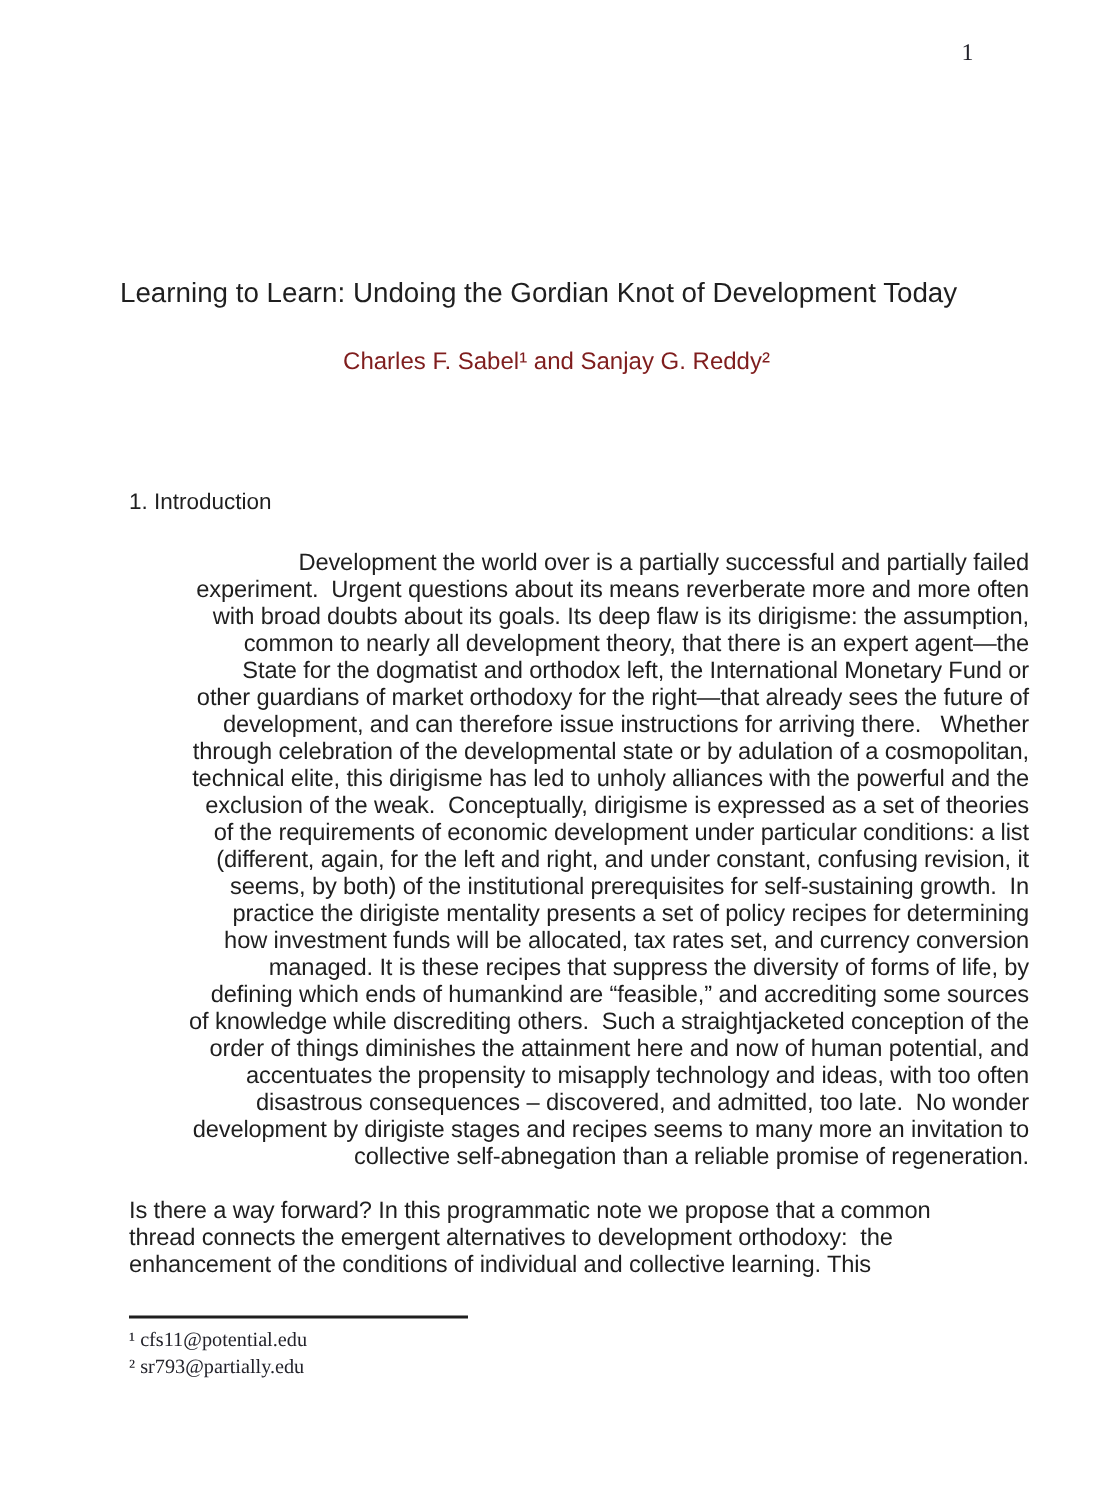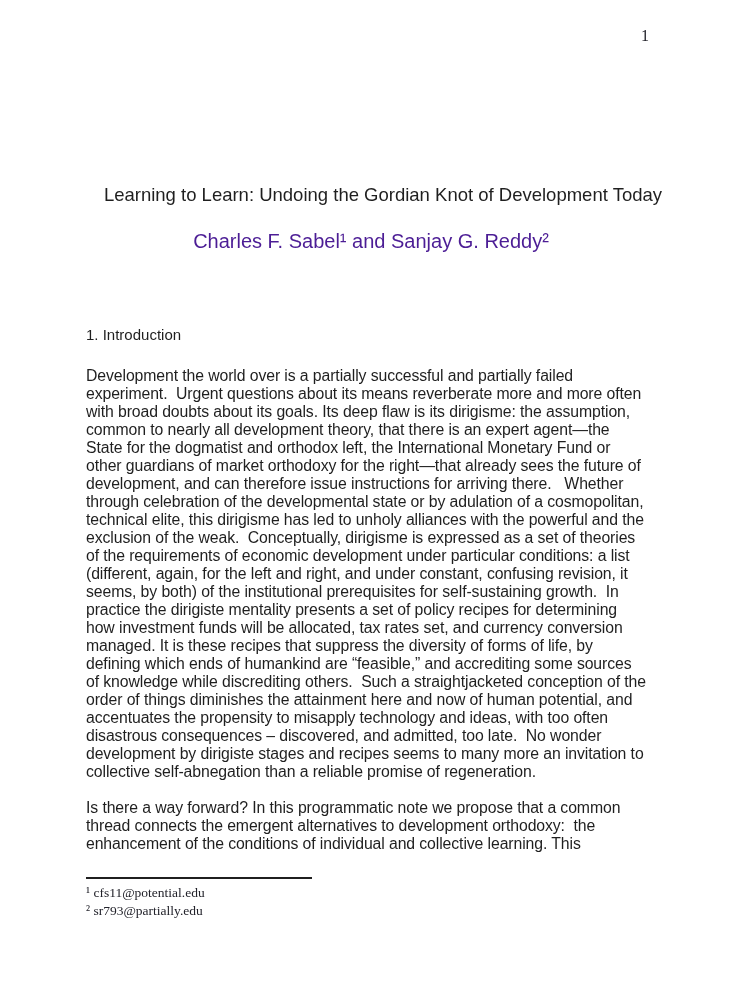--- a/index.html
+++ b/index.html
@@ -23,57 +23,57 @@
     font-family: "Liberation Serif", "DejaVu Serif", serif;
     font-size: 16px;
     line-height: 18px;
     color: #22222a;
   }
   .paper-title {
     position: absolute;
     top: 184px;
     left: 80px;
     width: 582px;
-    text-align: right;
+    text-align: left;
     font-size: 18.5px;
     line-height: 21px;
     white-space: pre-wrap;
     color: #1f1f1f;
   }
   .paper-authors {
     position: absolute;
     top: 232px;
     left: 80px;
     width: 582px;
     text-align: center;
-    font-size: 20px;
+    font-size: 16px;
     line-height: 19px;
     white-space: pre-wrap;
-    color: #4c1d95;
+    color: #7f1d1d;
   }
   .section-heading {
     position: absolute;
     top: 325px;
     left: 86px;
     font-size: 15px;
     line-height: 19px;
     white-space: pre-wrap;
     color: #1f1f1f;
   }
   .para {
     position: absolute;
     left: 86px;
     width: 600px;
     font-size: 15.8px;
     line-height: 18px;
     white-space: pre-wrap;
     letter-spacing: -0.1px;
     color: #1f1f1f;
   }
-  .para-1 { top: 367px; }
+  .para-1 { top: 367px; text-align: right; }
   .para-2 { top: 799px; }
   .footnote-rule {
     position: absolute;
     top: 877px;
     left: 86px;
     width: 226px;
     height: 2px;
     background: #1f1f1f;
   }
   .footnotes {

